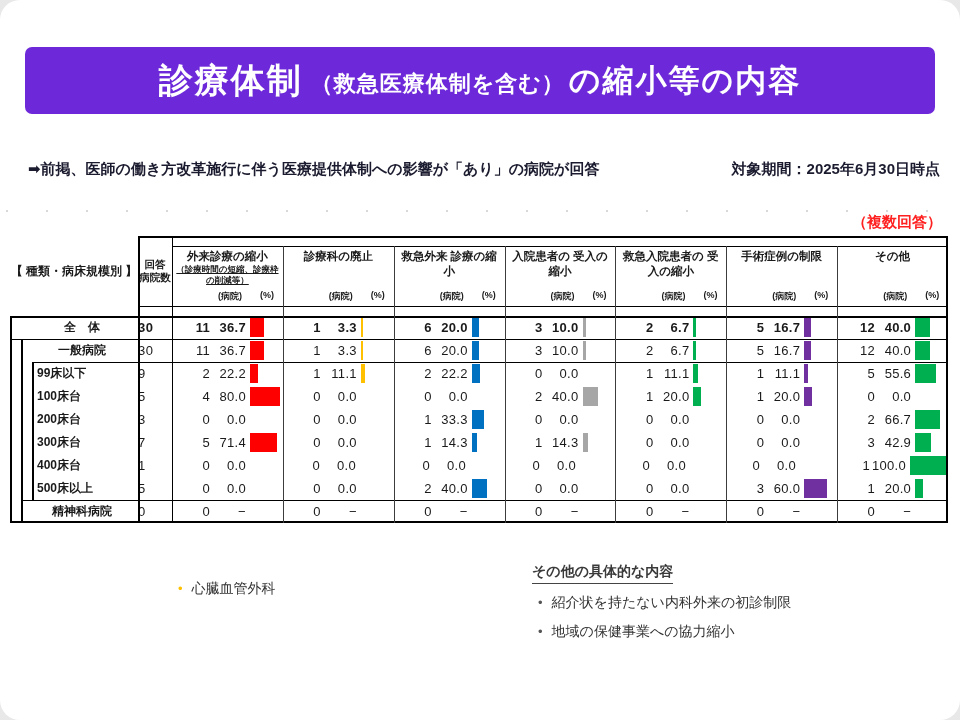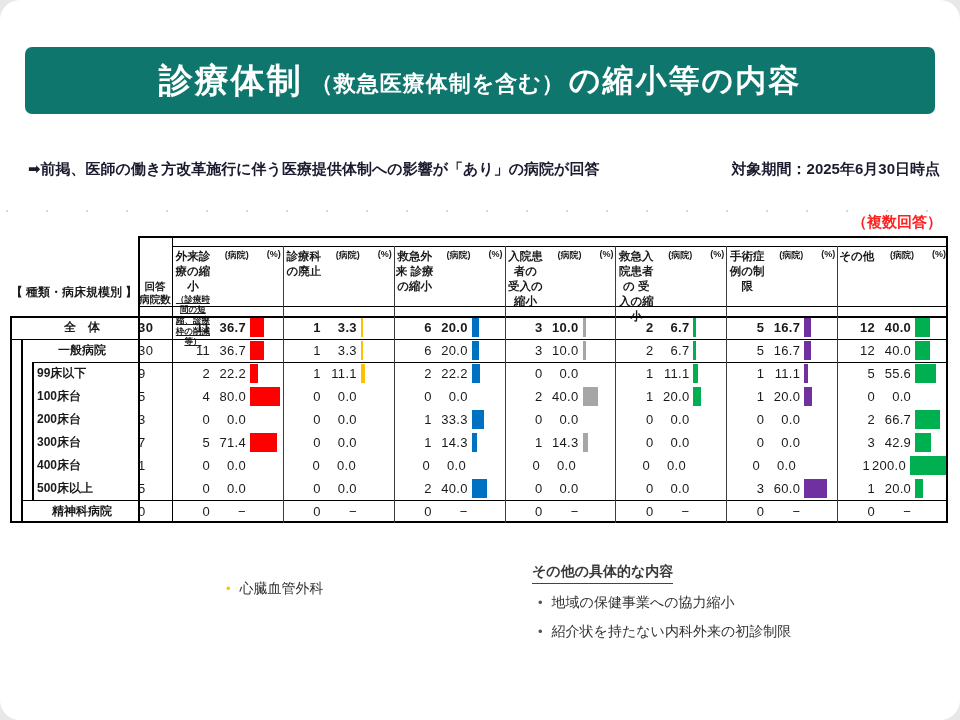--- a/index.html
+++ b/index.html
@@ -22,25 +22,25 @@
 
   .multi-answer{position:absolute;right:18px;top:213px;font-size:15px;font-weight:600;color:#ff2020;}
 
   
   .table-wrap{position:absolute;left:10px;top:236px;width:940px;height:288px;}
   .thead,.trow{display:grid;grid-template-columns:128px 34px repeat(7,1fr);width:938px;}
   .thead{height:70px;}
   .spacer{height:10px;}
   .rl-h{display:flex;align-items:center;justify-content:center;font-size:12px;font-weight:600;color:#1a1a1a;}
   .rc-h{display:flex;flex-direction:column;align-items:center;justify-content:center;font-size:10.5px;font-weight:600;color:#1a1a1a;line-height:1.25;}
-  .hc{padding:13px 2px 3px 2px;display:flex;flex-direction:row;justify-content:space-between;color:#1a1a1a;}
+  .hc{padding:13px 2px 3px 2px;display:flex;flex-direction:column;justify-content:space-between;color:#1a1a1a;}
   .hname{font-size:11.5px;font-weight:600;text-align:center;line-height:1.3;}
   .hsub{display:block;font-size:8.5px;font-weight:600;line-height:1.25;text-decoration:underline;}
   .hunits{display:flex;font-size:9px;font-weight:600;}
-  .hu1{width:37px;text-align:right;}
+  .hu1{width:68px;text-align:right;}
   .hu2{width:32px;text-align:right;}
 
   .trow{height:23px;align-items:center;color:#1a1a1a;}
   .trow.bold{font-weight:bold;}
   .rl{font-size:12px;font-weight:600;text-align:center;padding-left:16px;}
   .trow.indent2 .rl{text-align:left;padding-left:27px;font-weight:600;}
   .rc{text-align:left;font-size:13px;letter-spacing:.5px;}
   .dc{display:flex;align-items:center;height:23px;font-size:13px;letter-spacing:.3px;}
   .n{width:38px;text-align:right;}
   .p{width:36px;text-align:right;}
@@ -55,21 +55,21 @@
   .note-item{position:absolute;font-size:14px;color:#333;}
   .bullet-y{color:#ffc000;margin-right:9px;font-size:13px;}
   .bullet-g{color:#555;margin-right:9px;font-size:13px;}
   .note-list{position:absolute;font-size:14px;color:#333;line-height:28px;}
 </style>
 </head>
 <body>
 
 <div class="slide">
 
-  <div class="title-bar" style="background: #0f766e; justify-content: center;">
+  <div class="title-bar" style="background: #6d28d9; justify-content: center;">
     <span class="t-big">診療体制</span>
     <span class="t-paren">（救急医療体制を含む）</span>
     <span class="t-big2">の縮小等の内容</span>
   </div>
 
   <div class="subtitle">
     <span>➡前掲、医師の働き方改革施行に伴う医療提供体制への影響が「あり」の病院が回答</span>
     <span>対象期間：2025年6月30日時点</span>
   </div>
 
@@ -494,21 +494,21 @@
           </div>
           <div class="dc">
             <span class="n">0</span>
             <span class="p">0.0</span>
             <span class="bz">
               <span class="bar"></span>
             </span>
           </div>
           <div class="dc">
             <span class="n">1</span>
-            <span class="p">200.0</span>
+            <span class="p">100.0</span>
             <span class="bz">
               <span class="bar" style="width: 38px; background: rgb(0, 176, 80);"></span>
             </span>
           </div>
         </div>
         <div class="trow indent2">
       <div class="rl">500床以上</div>
       <div class="rc">5</div>
     <div class="dc">
             <span class="n">0</span>
@@ -630,23 +630,23 @@
     <div class="ln gray" style="left:495px;top:10px;width:1px;height:277px;"></div>
     <div class="ln gray" style="left:605px;top:10px;width:1px;height:277px;"></div>
     <div class="ln gray" style="left:716px;top:10px;width:1px;height:277px;"></div>
     <div class="ln gray" style="left:827px;top:10px;width:1px;height:277px;"></div>
     <div class="ln" style="left:936px;top:0;width:2px;height:287px;"></div>
     <div class="ln" style="left:0;top:80px;width:2px;height:207px;"></div>
     <div class="ln" style="left:11px;top:103px;width:2px;height:184px;"></div>
     <div class="ln" style="left:22px;top:126px;width:2px;height:138px;"></div>
   </div>
 
-  <div class="note-item" style="left:178px;top:580px;margin-left:48px;">
+  <div class="note-item" style="left:178px;top:580px;">
     <span class="bullet-y" style="color: rgb(255, 192, 0);">•</span><span>心臓血管外科</span>
   </div>
 
   <div class="note-title" style="left:532px;top:563px;border-bottom:1.5px solid #444;">その他の具体的な内容</div>
   <div class="note-list" style="left:538px;top:588px;">
+    <div><span class="bullet-g">•</span><span>紹介状を持たない内科外来の初診制限</span></div>
     <div><span class="bullet-g">•</span><span>地域の保健事業への協力縮小</span></div>
-    <div><span class="bullet-g">•</span><span>紹介状を持たない内科外来の初診制限</span></div>
   </div>
 
 </div>
 
 </body></html>

